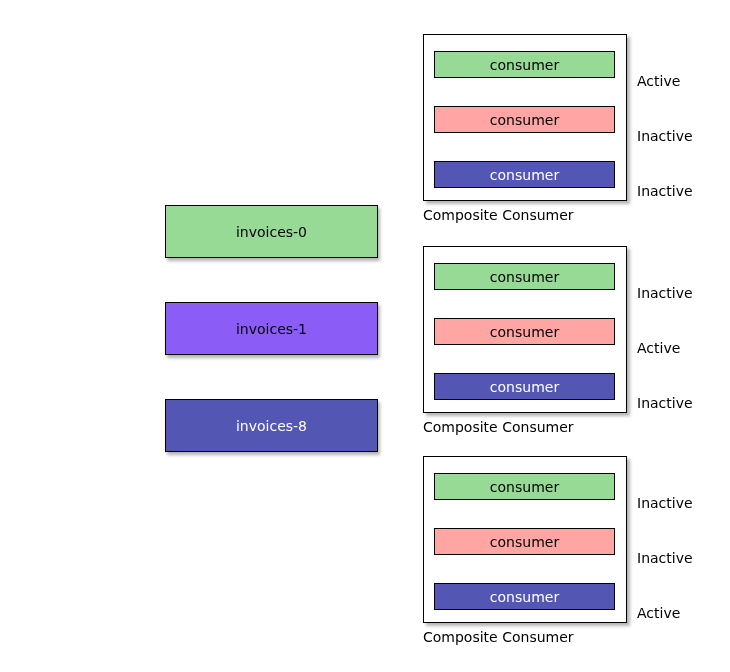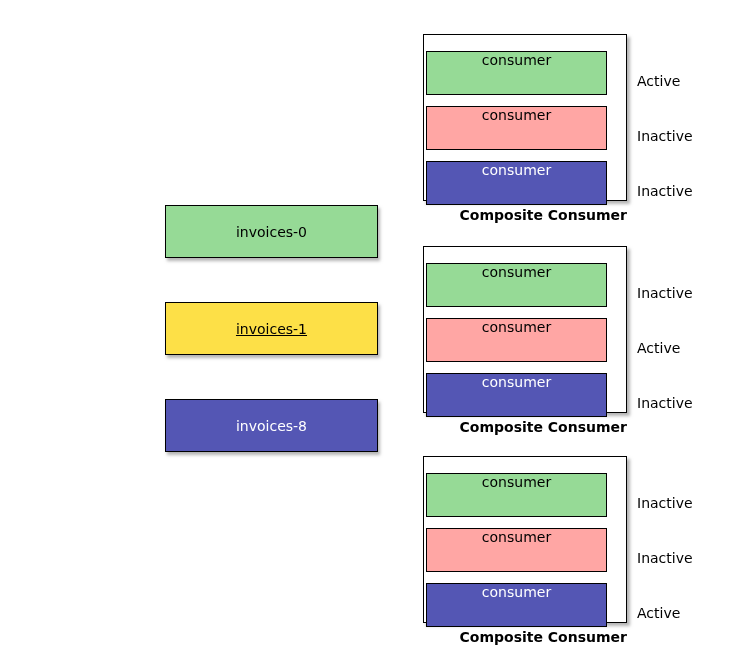--- a/index.html
+++ b/index.html
@@ -27,44 +27,44 @@
   
   .group { left:423px; width:307px; height:200px; }
   .g0 { top:34px; } .g1 { top:246px; } .g2 { top:456px; }
 
   .panel {
     position:absolute; left:0; top:0; width:204px; height:167px;
     background:#ffffff; border:1.5px solid #000;
     box-shadow:3px 3px 3px rgba(120,120,120,0.55);
   }
   .consumer {
-    position:absolute; left:2px; width:181px; height:44px;
+    position:absolute; left:10px; width:181px; height:27px;
     border:1.5px solid #000;
-    display:flex; justify-content:center;
+    display:flex; align-items:center; justify-content:center;
   }
   .c0 { top:16px; } .c1 { top:71px; } .c2 { top:126px; }
 
   .status {
     position:absolute; left:214px; height:27px;
     display:flex; align-items:center; white-space:nowrap;margin-top:17px;
   }
   .s0 { top:16px; } .s1 { top:71px; } .s2 { top:126px; }
 
-  .caption { position:absolute; left:0; top:173px; width:204px; text-align:right;font-weight:bold; }
+  .caption { position:absolute; left:0; top:173px; width:204px; text-align:left; }
 </style>
 </head>
 <body>
 
 <div class="canvas">
 
 
   <div class="abs partition p0" style="background-color: rgb(150, 218, 150); color: rgb(0, 0, 0);">
     <span>invoices-0</span>
   </div>
-  <div class="abs partition p1" style="background-color: #fde047; color: rgb(0, 0, 0); text-decoration: underline;">
+  <div class="abs partition p1" style="background-color: #8b5cf6; color: rgb(0, 0, 0);">
     <span>invoices-1</span>
   </div>
   <div class="abs partition p2" style="background-color: rgb(84, 86, 180); color: rgb(255, 255, 255);">
     <span>invoices-8</span>
   </div>
 
   <div class="abs group g0">
     <div class="panel">
       <div class="consumer c0" style="background-color: rgb(150, 218, 150); color: rgb(0, 0, 0);">
         <span>consumer</span>

